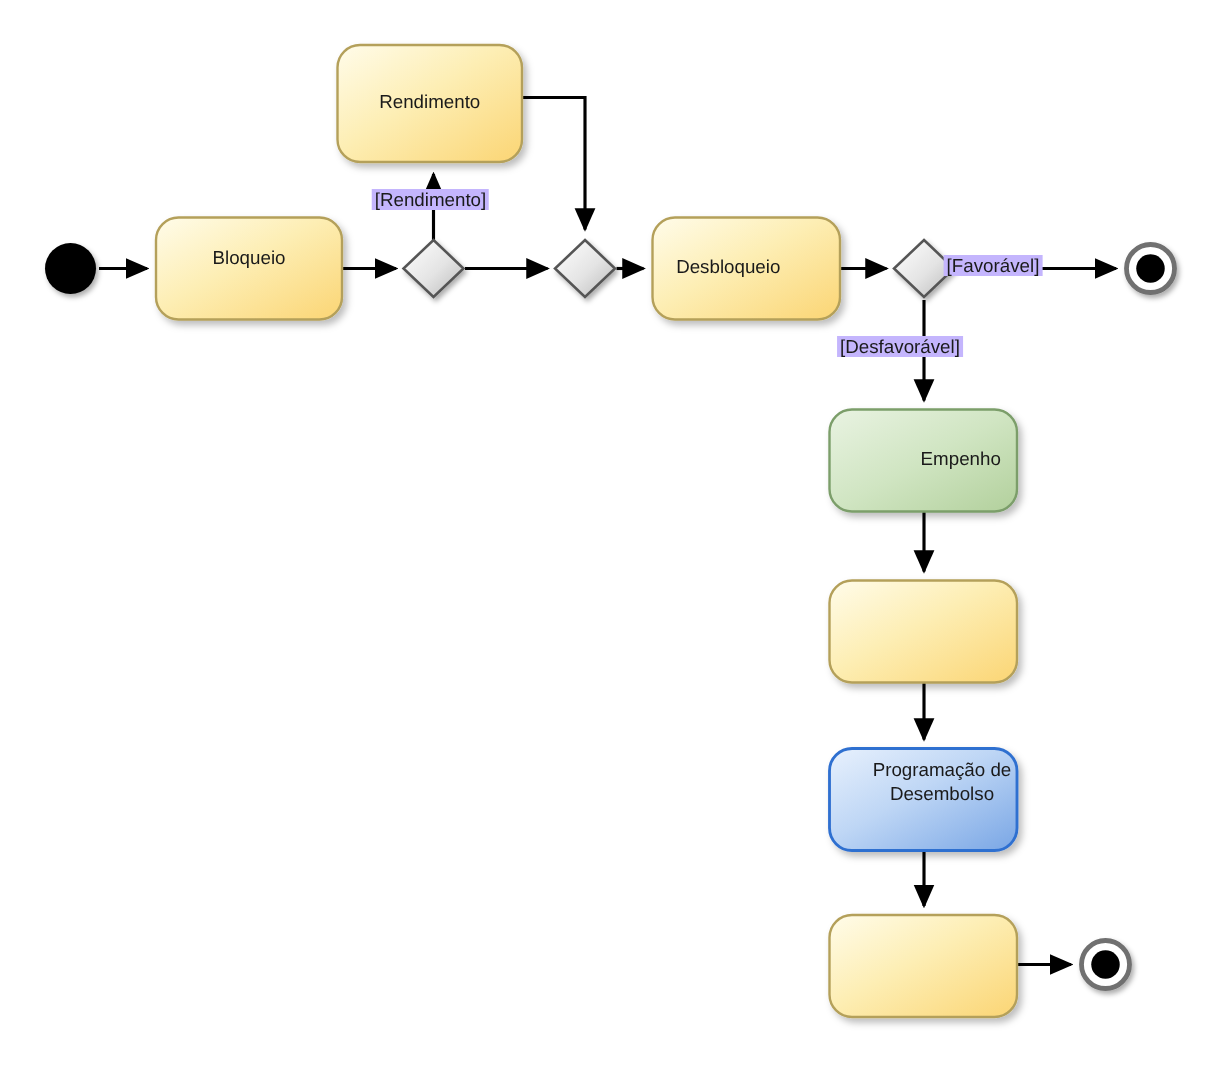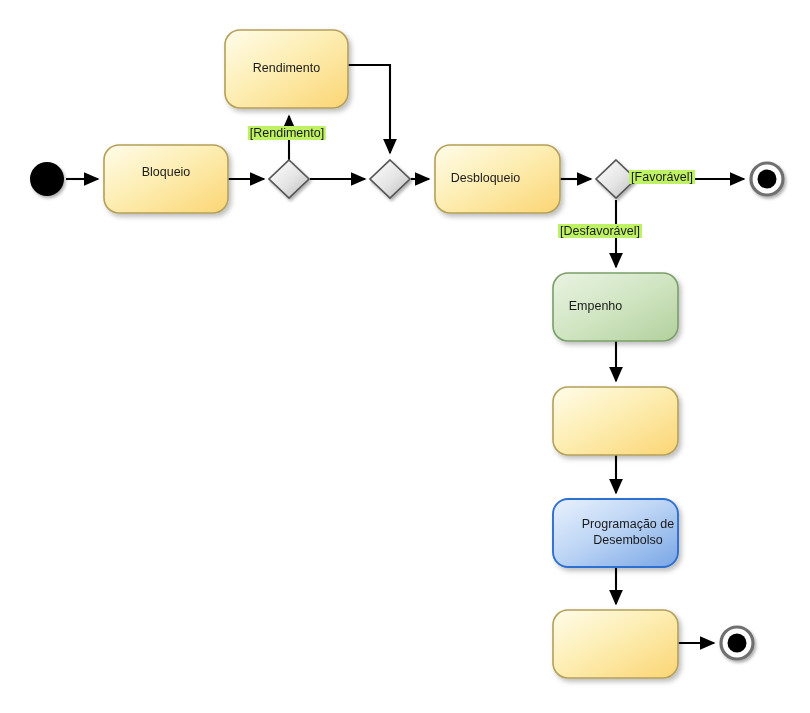--- a/index.html
+++ b/index.html
@@ -38,21 +38,21 @@
     white-space: pre-line;
     border-radius: 24px;
   }
   .edge-label {
     position: absolute;
     font-family: "Liberation Sans", sans-serif;
     font-size: 12.5px;
     color: #1a1a1a;
     white-space: nowrap;
     transform: translate(-50%, -50%);
-    background: #bef264;
+    background: #c4b5fd;
     padding: 0 2px;
   }
 </style>
 </head>
 <body>
 
 <div id="diagram-root">
 
   <svg id="diagram-svg" viewBox="0 0 810 713" xmlns="http://www.w3.org/2000/svg">
     <defs>
@@ -157,24 +157,24 @@
       <circle cx="737" cy="643" r="9.5" fill="#000000"></circle>
     </g>
   </svg>
 
   <div class="node-label" style="left:104px; top:145px; width:124px; height:55px;">Bloqueio</div>
 
   <div class="node-label" style="left:225px; top:30px; width:123px; height:78px;">Rendimento</div>
 
   <div class="node-label" style="left:435px; top:145px; width:101px; height:68px;">Desbloqueio</div>
 
-  <div class="node-label" style="left:533px; top:273px; width:125px; height:68px;">Empenho</div>
+  <div class="node-label" style="left:578px; top:273px; width:125px; height:68px;">Empenho</div>
 
 
-  <div class="node-label" style="left:553px; top:499px; width:150px; height:68px;">Programação de
+  <div class="node-label" style="left:553px; top:488px; width:150px; height:68px;">Programação de
 Desembolso</div>
 
 
   <div class="edge-label" style="left:287px; top:133px;">[Rendimento]</div>
 
   <div class="edge-label" style="left:662px; top:177px;">[Favorável]</div>
 
   <div class="edge-label" style="left:600px; top:231px;text-align:center;">[Desfavorável]</div>
 
 </div>

